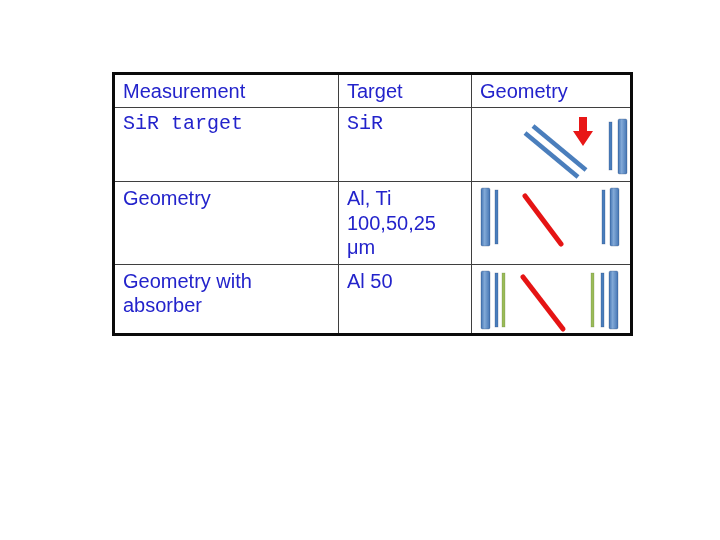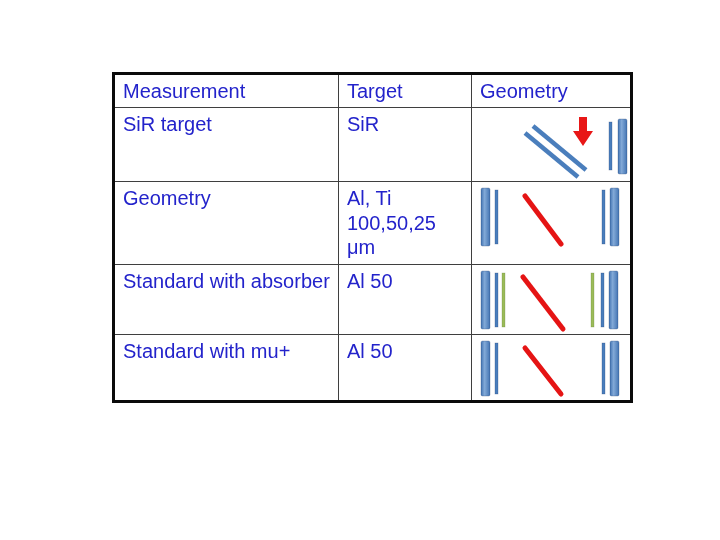--- a/index.html
+++ b/index.html
@@ -23,21 +23,21 @@
     vertical-align: top;
     text-align: left;
     padding: 4px 8px;
     font-size: 20px;
     font-weight: normal;
     color: #2323cb;
     line-height: 1.22;
     overflow: hidden;
   }
   tr.hdr   { height: 33px; }
-  tr.r0    { height: 74px; }
+  tr.r0    { height: 74px; font-family: Liberation Mono, monospace; }
   tr.r1, tr.r2, tr.r3 { height: 70px; }
   tr.r4    { height: 67px; }
   td.geo { padding: 1px 0 0 0; }
   td.geo svg { display: block; margin: 1px auto 0 auto; }
   .bar  { stroke: rgba(30,60,110,0.45); stroke-width: 0.6; }
   .gbar { stroke: rgba(90,120,50,0.5);  stroke-width: 0.5; }
   .defs-holder { position:absolute; width:0; height:0; overflow:hidden; }
 </style>
 </head>
 <body>
@@ -102,52 +102,35 @@
           <line x1="52" y1="12" x2="88" y2="60" stroke-width="5" stroke-linecap="round" stroke="#e51414"></line>
           <g>
             <rect x="129" y="6" width="3" height="54" class="bar" fill="#4a7ebc"></rect>
             <rect x="137" y="4" width="9" height="58" rx="1.5" fill="url(#gradBlue)" class="bar"></rect>
           </g>
         </svg>
       </td>
     </tr>
 
     <tr class="r3">
-      <td>Standard with absorber</td>
+      <td>Geometry with absorber</td>
       <td>Al 50</td>
       <td class="geo">
         <svg width="157" height="66" viewBox="0 0 157 66">
           <g>
             <rect x="8" y="4" width="9" height="58" rx="1.5" fill="url(#gradBlue)" class="bar"></rect>
             <rect x="22" y="6" width="3" height="54" class="bar" fill="#4a7ebc"></rect>
             <rect x="29" y="6" width="3" height="54" class="gbar" fill="#9bbb59"></rect>
           </g>
           <line x1="50" y1="10" x2="90" y2="62" stroke-width="5" stroke-linecap="round" stroke="#e51414"></line>
           <g>
             <rect x="118" y="6" width="3" height="54" class="gbar" fill="#9bbb59"></rect>
             <rect x="128" y="6" width="3" height="54" class="bar" fill="#4a7ebc"></rect>
             <rect x="136" y="4" width="9" height="58" rx="1.5" fill="url(#gradBlue)" class="bar"></rect>
           </g>
         </svg>
       </td>
     </tr>
 
-    <tr class="r4">
-      <td>Standard with mu+</td>
-      <td>Al 50</td>
-      <td class="geo">
-        <svg width="157" height="63" viewBox="0 0 157 63">
-          <g>
-            <rect x="8" y="4" width="9" height="55" rx="1.5" fill="url(#gradBlue)" class="bar"></rect>
-            <rect x="22" y="6" width="3" height="51" class="bar" fill="#4a7ebc"></rect>
-          </g>
-          <line x1="52" y1="11" x2="88" y2="57" stroke-width="5" stroke-linecap="round" stroke="#e51414"></line>
-          <g>
-            <rect x="129" y="6" width="3" height="51" class="bar" fill="#4a7ebc"></rect>
-            <rect x="137" y="4" width="9" height="55" rx="1.5" fill="url(#gradBlue)" class="bar"></rect>
-          </g>
-        </svg>
-      </td>
-    </tr>
 
   </tbody>
     </table>
 </div>
 
 </body></html>

